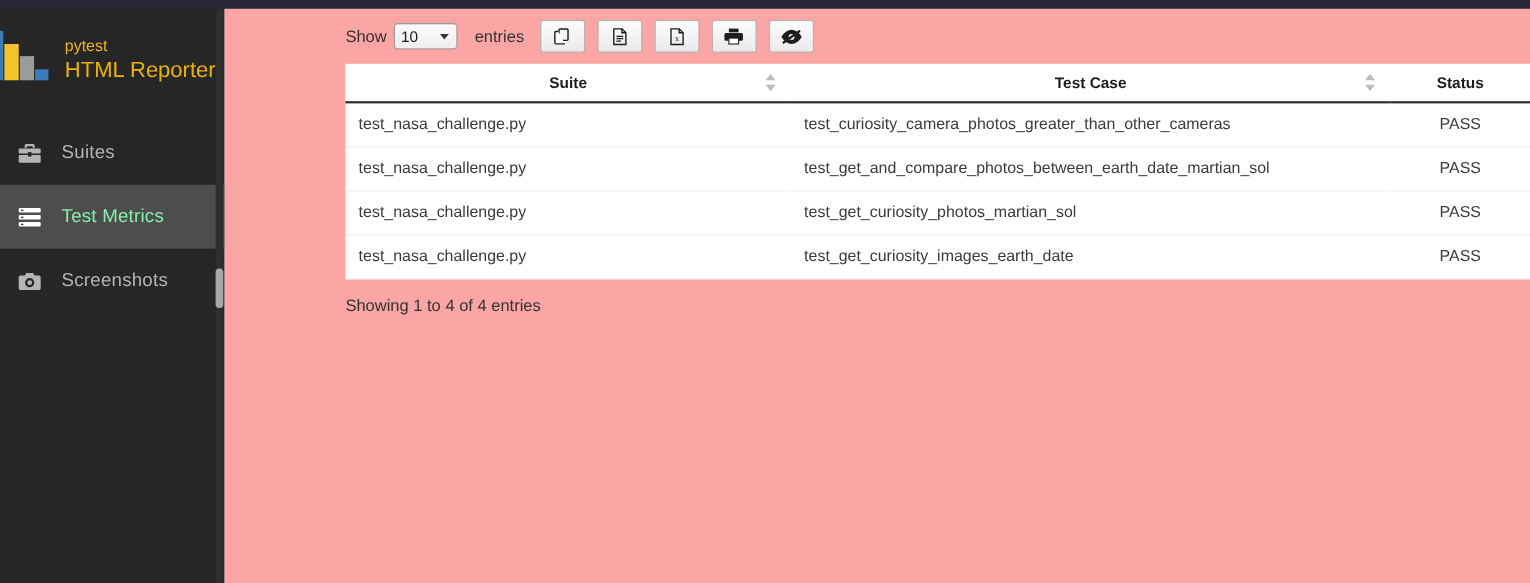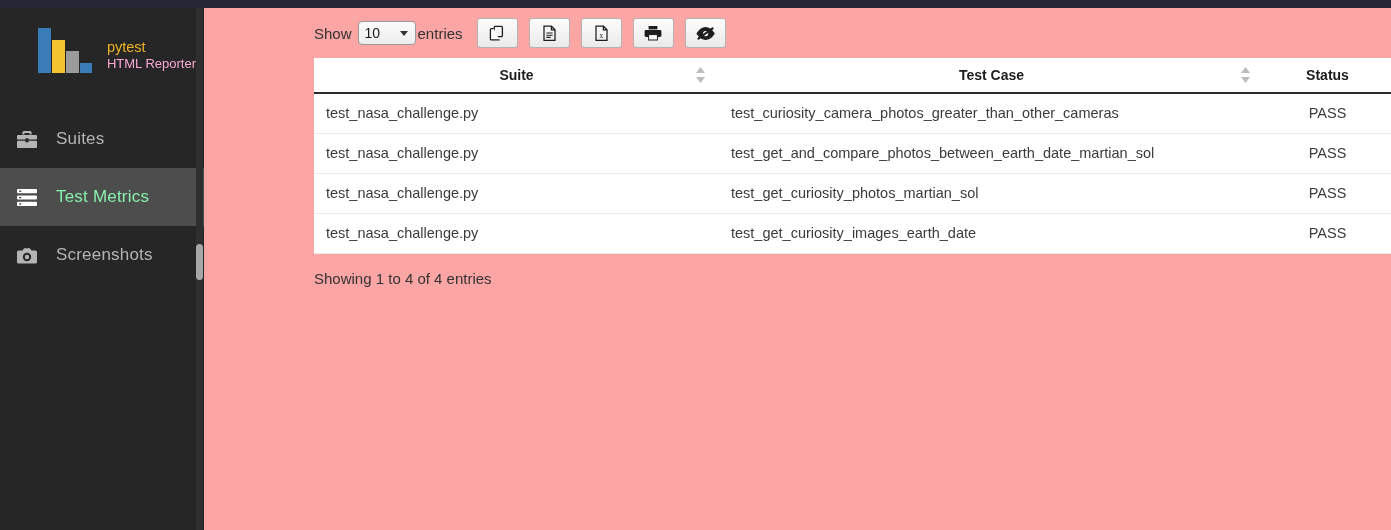--- a/index.html
+++ b/index.html
@@ -86,22 +86,22 @@
     line-height: 1.25;
     padding-top: 2px;
   }
   .brand-line1 {
     font-size: 14.5px;
     color: #f0b323;
     font-weight: 400;
     white-space: nowrap;
   }
   .brand-line2 {
-    font-size: 13px;
-    color: #f9a8d4;
+    font-size: 20px;
+    color: #eab308;
     font-weight: 400;
     white-space: nowrap;
   }
 
   
   .nav {
     position: absolute;
     top: 110px; left: 0;
     width: 196px;
   }
@@ -154,21 +154,21 @@
     height: 34px;
   }
   .dt-length {
     font-size: 15px;
     color: #333333;
     display: flex;
     align-items: center;
     white-space: nowrap;
   }
   .dt-length .lbl-pre { margin-right: 6px; }
-  .dt-length .lbl-post { margin-left: 2px; }
+  .dt-length .lbl-post { margin-left: 16px; }
 
   .len-select {
     position: relative;
     width: 58px;
     height: 24px;
     border: 1px solid #9a9a9a;
     border-radius: 4px;
     background: linear-gradient(#fbfbfb, #ededed);
     display: flex;
     align-items: center;

